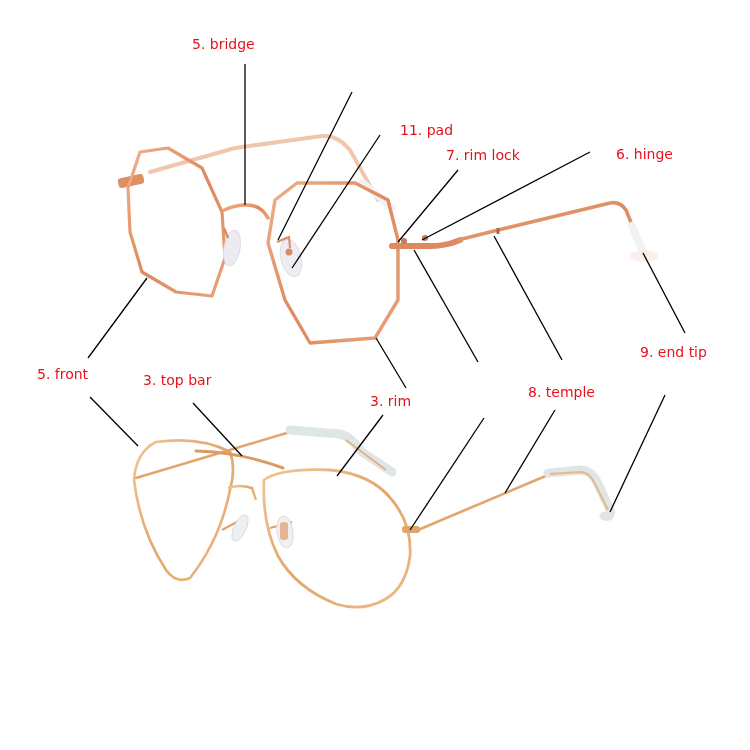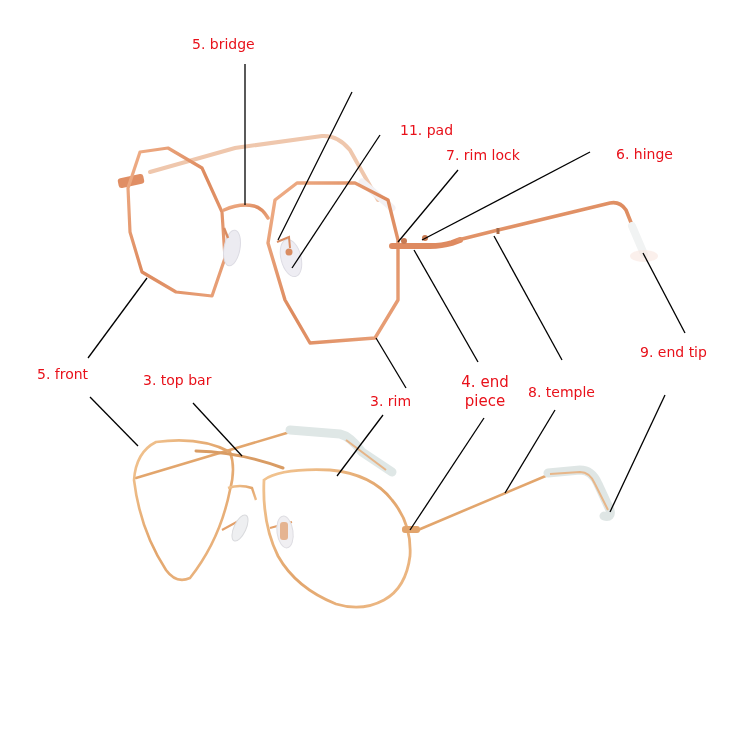--- a/index.html
+++ b/index.html
@@ -104,20 +104,16 @@
     </g>
   </svg>
 
   <div class="label" style="left:192px; top:33px;">5. bridge</div>
   <div class="label" style="left:400px; top:97px;margin-top:22px;">11. pad</div>
   <div class="label" style="left:446px; top:144px;">7. rim lock</div>
   <div class="label" style="left:616px; top:143px;">6. hinge</div>
   <div class="label" style="left:37px; top:363px;">5. front</div>
   <div class="label" style="left:143px; top:369px;text-align:right;">3. top bar</div>
   <div class="label" style="left:370px; top:390px;">3. rim</div>
-  <div class="label small" style="left:455px; top:373px; width:60px;">
-    <div>4. end</div>
-    <div>piece</div>
-  </div>
   <div class="label" style="left:528px; top:381px;">8. temple</div>
   <div class="label" style="left:640px; top:341px;">9. end tip</div>
 
 </div>
 
 </body></html>

